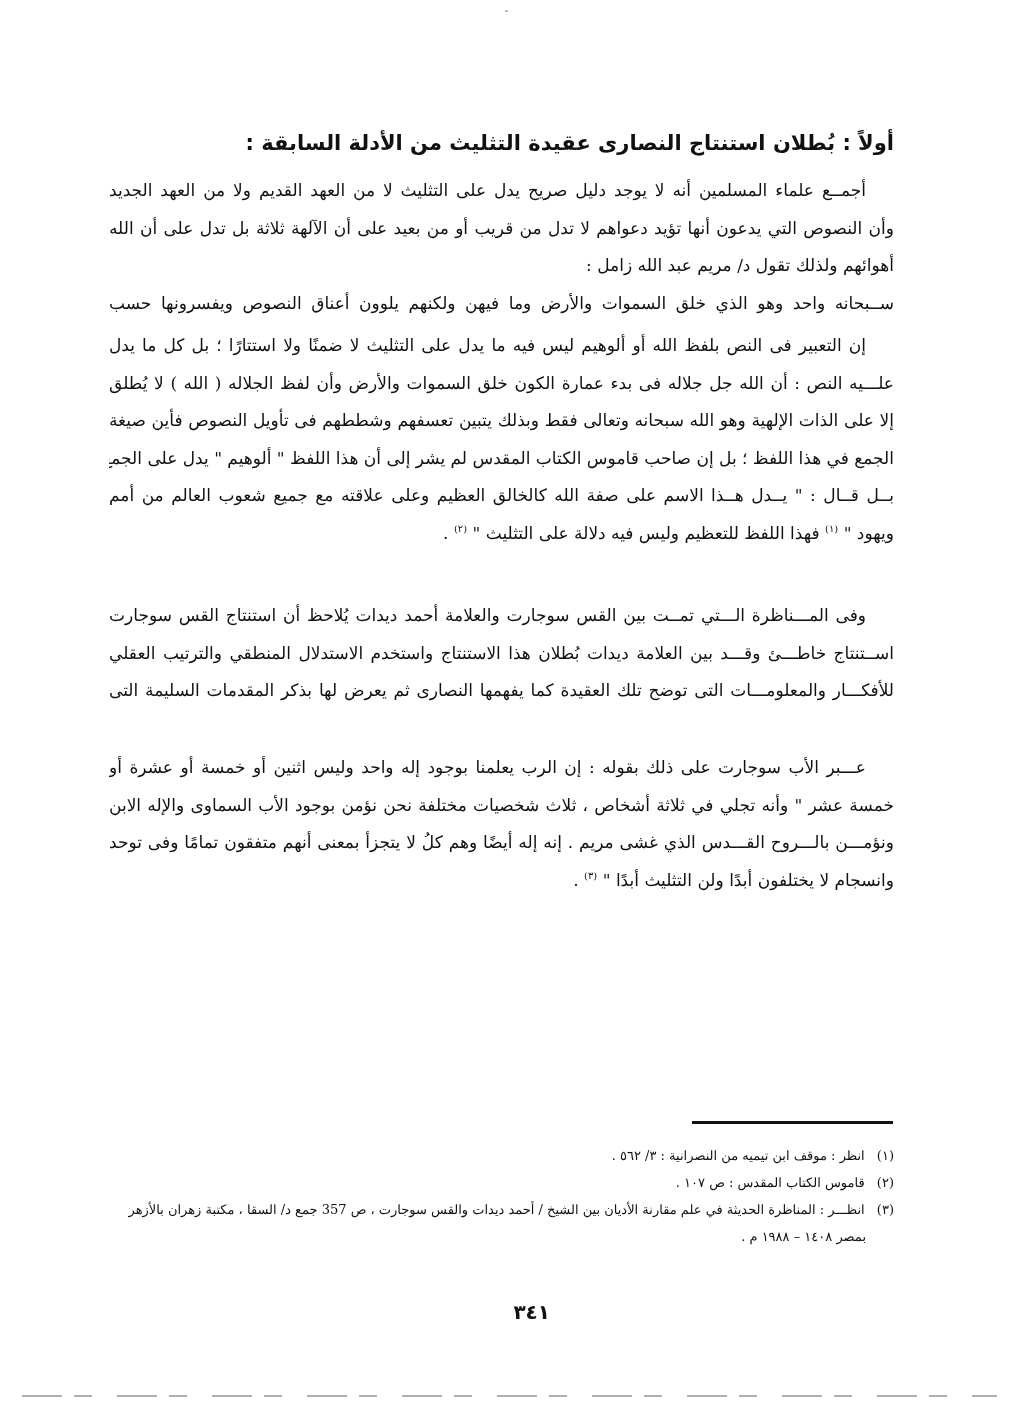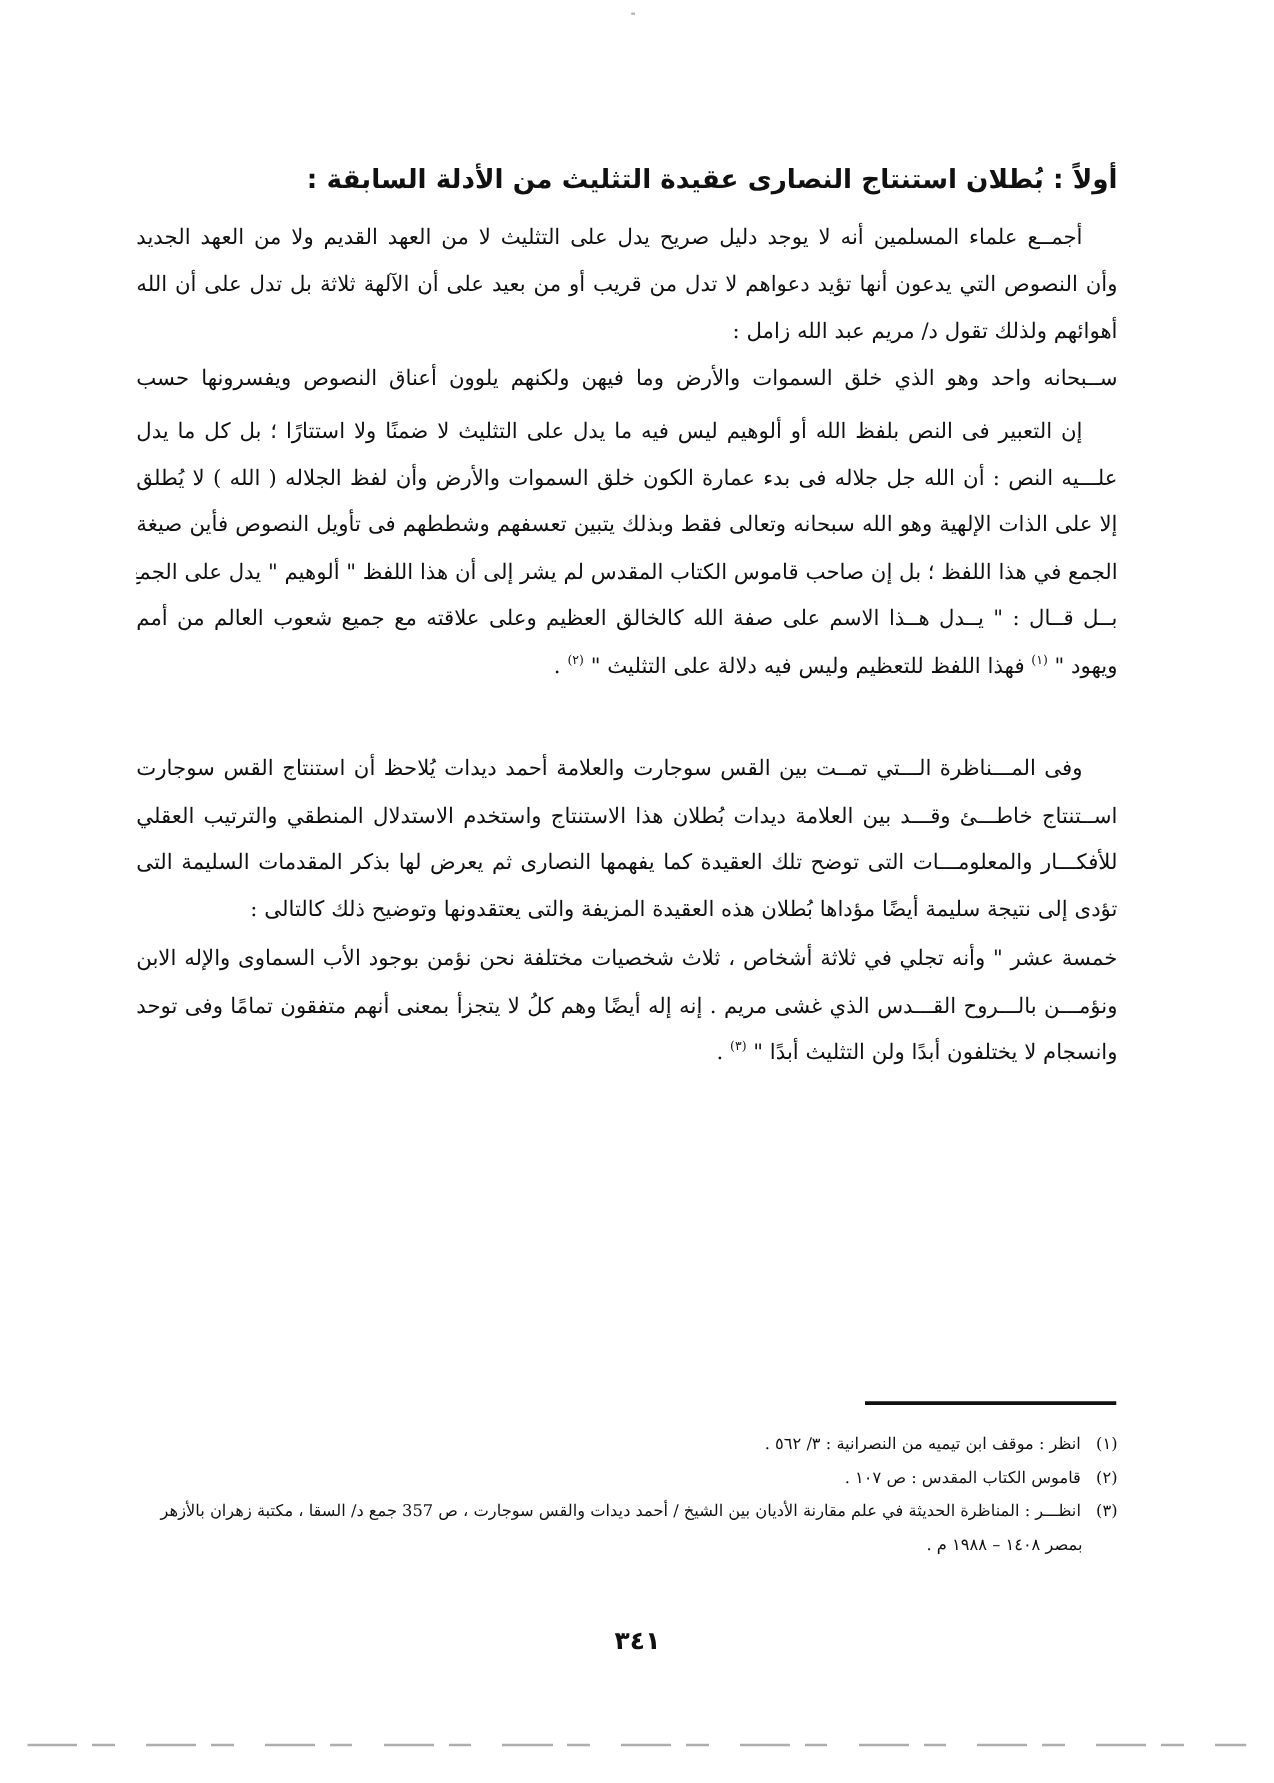--- a/index.html
+++ b/index.html
@@ -98,21 +98,21 @@
     margin-left: 8px;
   }
   .footnote.cont {
     padding-right: 28px;
   }
   .page-number {
     position: absolute;
     left: 470px;
     top: 1300px;
     width: 80px;
-    text-align: center;
+    text-align: right;
     font-family: "DejaVu Sans", "Liberation Sans", sans-serif;
     font-weight: bold;
     font-size: 20px;
     direction: rtl;
   }
   .scan-edge {
     position: absolute;
     left: 22px;
     top: 1395px;
     width: 975px;
@@ -149,24 +149,24 @@
       <span>فهذا اللفظ للتعظيم وليس فيه دلالة على التثليث "</span>
       <sup class="fn">(٢)</sup>
       <span>.</span>
     </span>
   </div>
 
   <div class="body-block block-3">
     <span class="line indent">وفى المـــناظرة الـــتي تمــت بين القس سوجارت والعلامة أحمد ديدات يُلاحظ أن استنتاج القس سوجارت</span>
     <span class="line">اســتنتاج خاطـــئ وقـــد بين العلامة ديدات بُطلان هذا الاستنتاج واستخدم الاستدلال المنطقي والترتيب العقلي</span>
     <span class="line">للأفكـــار والمعلومـــات التى توضح تلك العقيدة كما يفهمها النصارى ثم يعرض لها بذكر المقدمات السليمة التى</span>
-    <span class="line last">تؤدى إلى نتيجة سليمة أيضًا مؤداها بُطلان هذه العقيدة المزيفة والتى يعتقدونها وتوضيح ذلك   كالتالى :</span>
   </div>
 
   <div class="body-block block-4">
+    <span class="line indent">عـــبر الأب سوجارت على ذلك بقوله : إن الرب يعلمنا بوجود إله واحد وليس اثنين أو خمسة أو عشرة أو</span>
     <span class="line">خمسة عشر " وأنه تجلي في ثلاثة أشخاص ، ثلاث شخصيات مختلفة نحن نؤمن بوجود الأب السماوى والإله الابن</span>
     <span class="line">ونؤمـــن بالـــروح القـــدس الذي غشى مريم .  إنه إله أيضًا وهم كلُ لا يتجزأ بمعنى أنهم متفقون تمامًا وفى توحد</span>
     <span class="line last">
       <span>وانسجام لا يختلفون أبدًا ولن التثليث أبدًا "</span>
       <sup class="fn">(٣)</sup>
       <span>.</span>
     </span>
   </div>
 
   <div class="footnote-sep"></div>

